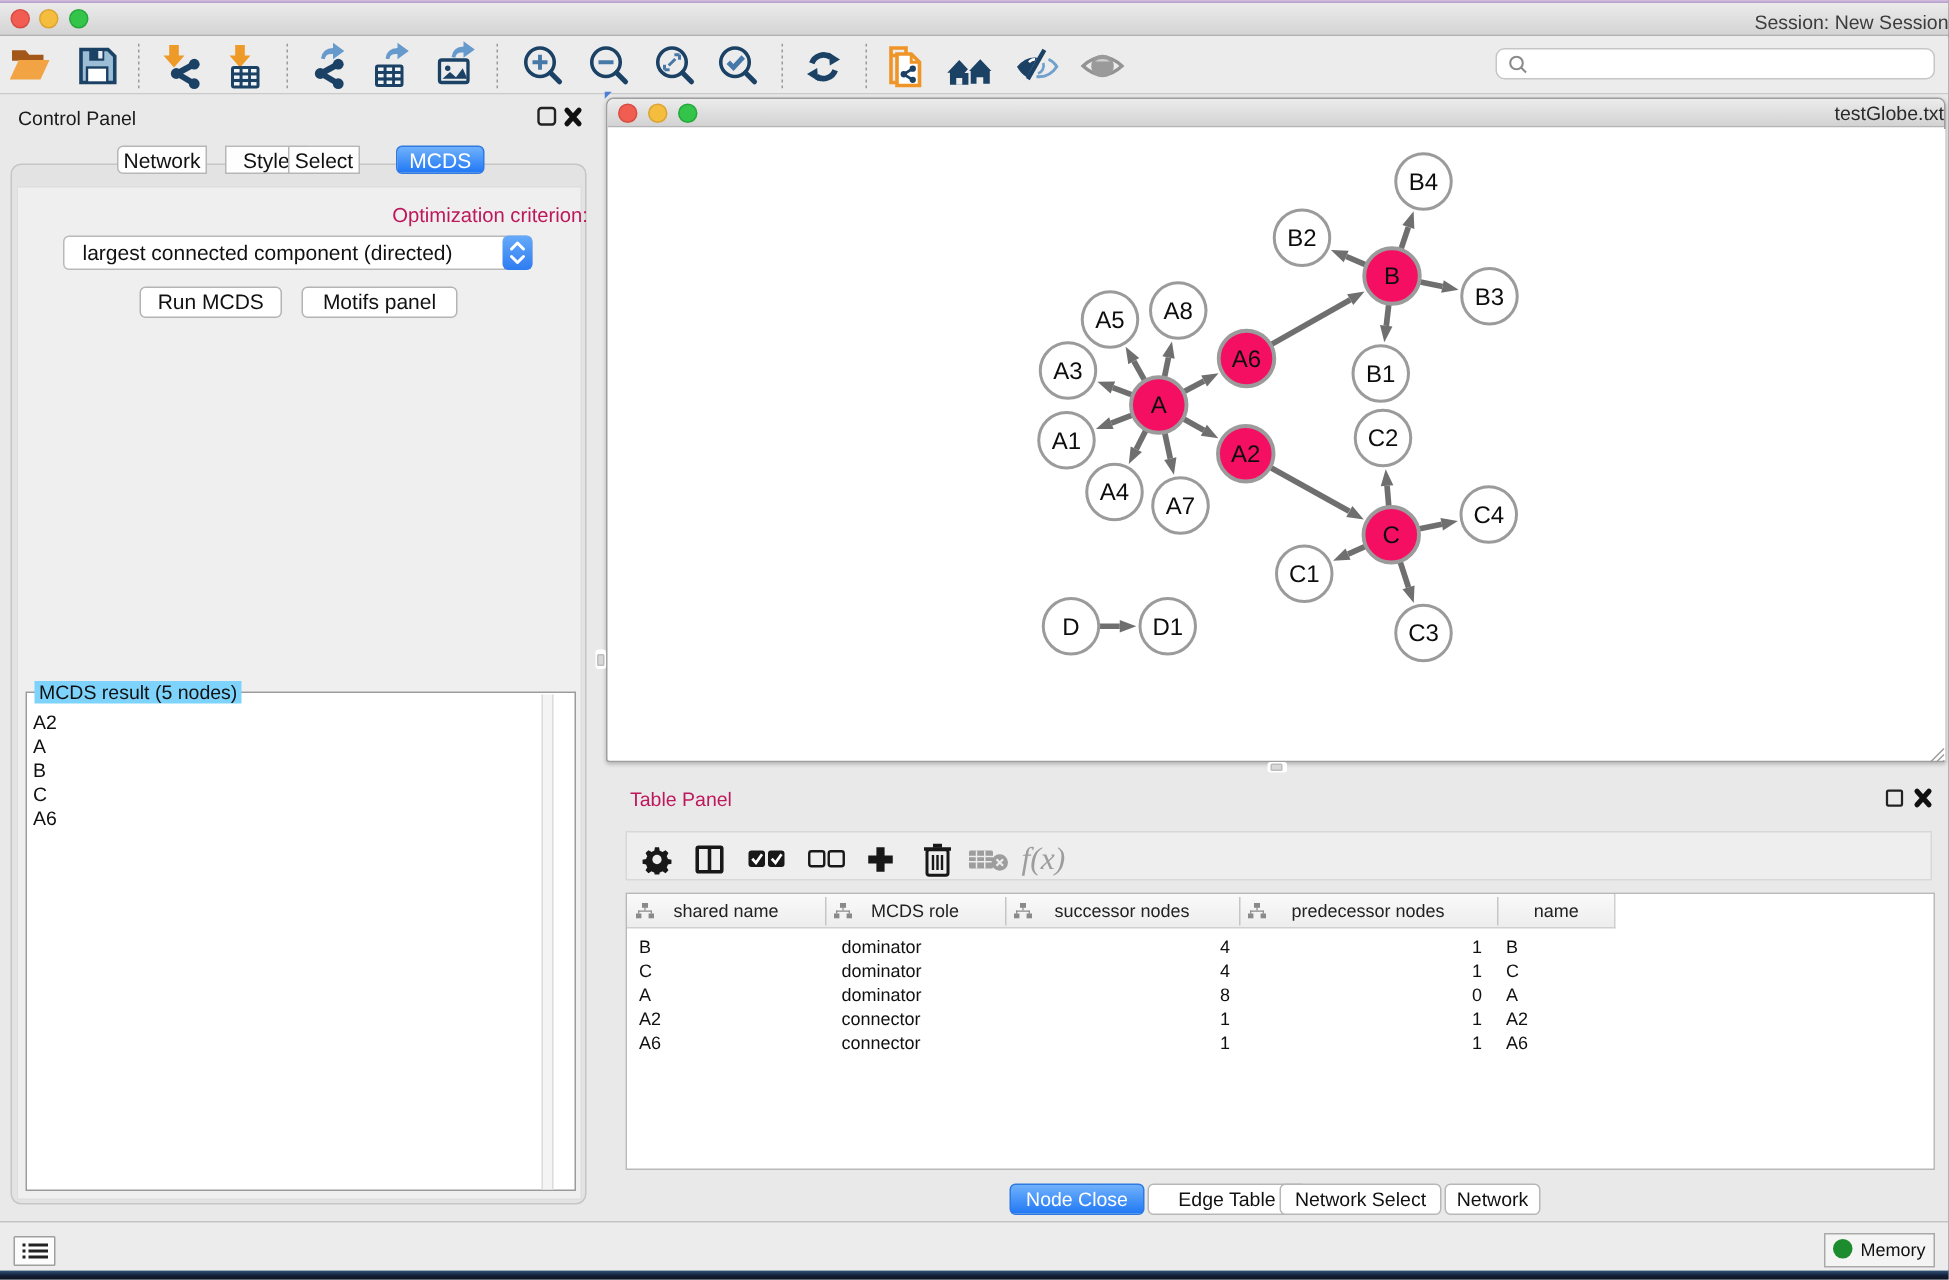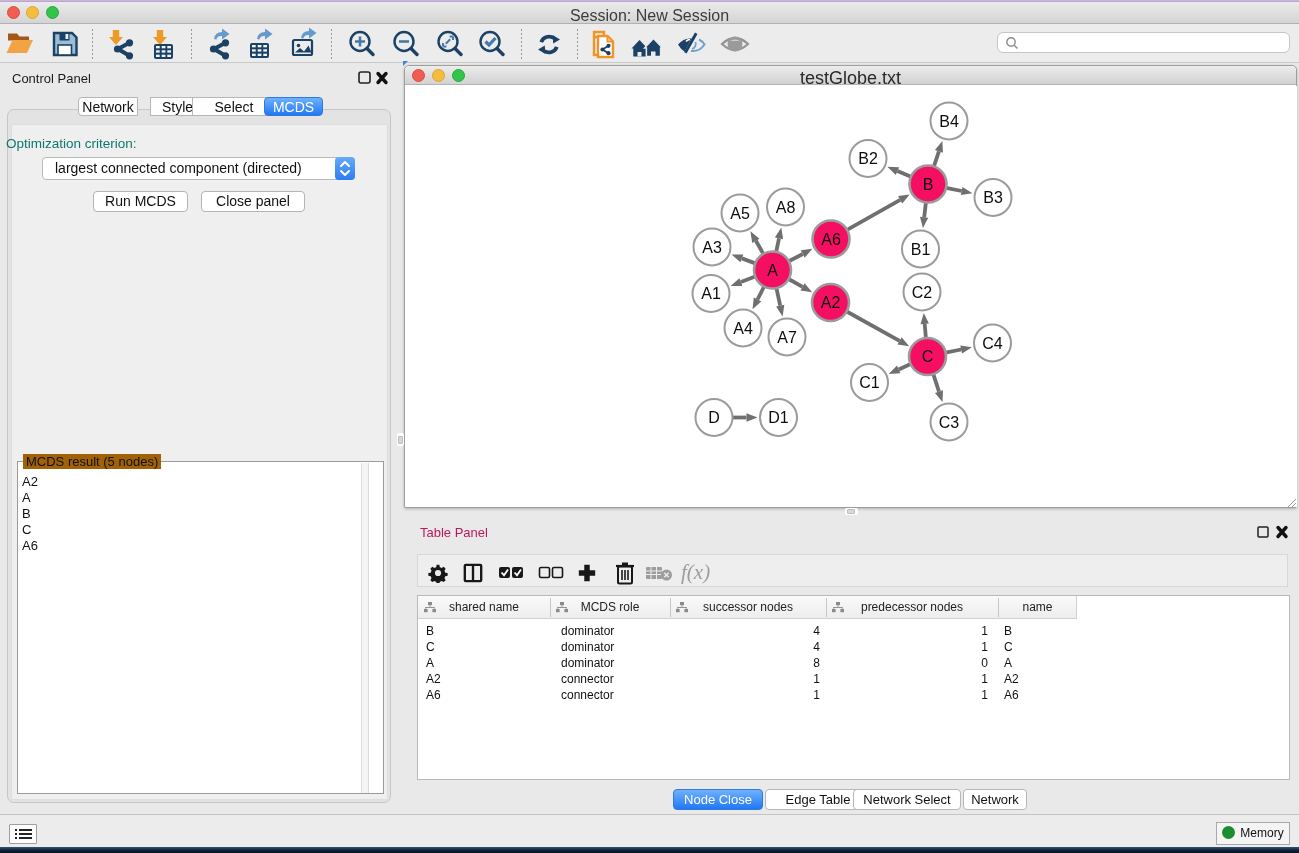--- a/index.html
+++ b/index.html
@@ -1,38 +1,38 @@
 <!DOCTYPE html>
 <html><head><meta charset="utf-8"><style>
 *{margin:0;padding:0;box-sizing:border-box}
 html,body{width:1299px;height:853px;overflow:hidden}
 body{font-family:"Liberation Sans",sans-serif;background:linear-gradient(#2a4a72 0px,#1a2c4a 2px,#0f1828 6px);position:relative}
 .abs{position:absolute}
 .win{position:absolute;left:0;top:0;width:1299px;height:847px;background:#ececec}
 .toplav{position:absolute;left:0;top:0;width:1299px;height:2px;background:linear-gradient(#d3c0e0,#b49bc9)}
 .titlebar{position:absolute;left:0;top:2px;width:1299px;height:22px;background:linear-gradient(#ebebeb,#d4d4d4);border-bottom:1px solid #b1b1b1;}
-.ttext{position:absolute;top:5px;width:100%;text-align:center;font-size:16px;color:#3c3c3c}
+.ttext{position:absolute;top:5px;width:100%;text-align:right;font-size:13px;color:#3c3c3c}
 .tl{position:absolute;top:6px;width:13px;height:13px;border-radius:50%}
 .toolbar{position:absolute;left:0;top:25px;width:1299px;height:38px;background:#ececec;border-bottom:1px solid #c9c9c9}
 .tsep{position:absolute;top:4px;height:30px;width:1px;background-image:linear-gradient(#9a9a9a 2px,transparent 2px);background-size:1px 4px}
 .ticon{position:absolute;top:2px;width:34px;height:34px}
 .search{position:absolute;left:997px;top:7px;width:293px;height:21px;background:#fff;border:1px solid #c6c6c6;border-radius:6px}
 .mainbg{position:absolute;left:0;top:63px;width:1299px;height:751px;background:#e9e9e9}
 .statusbar{position:absolute;left:0;top:814px;width:1299px;height:33px;background:#ececec;border-top:1px solid #c4c4c4}
 
 .cpheader{position:absolute;left:12px;top:71px;font-size:13px;color:#1a1a1a}
 .cpbox{position:absolute;left:7px;top:109px;width:384px;height:694px;border:1px solid #c6c6c6;background:#e3e3e3;border-radius:7px}
 .cpinner{position:absolute;left:11px;top:124px;width:377px;height:676px;background:#efefef;border:1px solid #dedede}
 .tab{position:absolute;top:97px;height:19px;background:#fefefe;border:1px solid #b7b7b7;font-size:14px;text-align:center;color:#111;line-height:18px}
 .tabsel{background:linear-gradient(#6fb1fb,#2178f5);color:#fff;border:1px solid #2f7ae0;border-radius:4px;}
 .combo{position:absolute;left:42px;top:157px;width:313px;height:23px;background:#fff;border:1px solid #b9b9b9;border-radius:4px;font-size:14px;line-height:21px;padding-left:12px;color:#111}
 .spinner{position:absolute;right:-1px;top:-1px;width:20px;height:23px;border-radius:4px;background:linear-gradient(#66aaf9,#2e7cf2)}
 .btn{position:absolute;top:191px;height:21px;background:#fff;border:1px solid #b4b4b4;border-radius:4px;font-size:14px;text-align:center;line-height:19px;color:#111}
 .fieldset{position:absolute;left:17px;top:461px;width:367px;height:333px;border:1px solid #9b9b9b;background:#fff}
-.fstitle{position:absolute;left:5px;top:-8px;background:#a16207;padding:0 3px;font-size:13px;color:#111}
+.fstitle{position:absolute;left:5px;top:-8px;background:#7dd3fc;padding:0 3px;font-size:13px;color:#111}
 .fsitem{font-size:13px;color:#111;padding-left:4px;line-height:16px}
 .scrolltrack{position:absolute;right:14px;top:1px;width:8px;height:330px;background:#f4f4f4;border-left:1px solid #dcdcdc;border-right:1px solid #dcdcdc}
 
 .netframe{position:absolute;left:404px;top:65px;width:893px;height:443px;border:1px solid #9f9f9f;border-radius:5px 5px 2px 2px;background:#fff;box-shadow:0 1px 3px rgba(0,0,0,0.25)}
 .nettitle{position:absolute;left:0;top:0;width:100%;height:19px;background:linear-gradient(#ececec,#d2d2d2);border-bottom:1px solid #b3b3b3;border-radius:5px 5px 0 0}
 .netcanvas{position:absolute;left:1px;top:20px;width:891px;height:421px;background:#fff}
 
 .tpheader{position:absolute;left:420px;top:525px;font-size:13px;color:#be185d}
 .tablebox{position:absolute;left:417px;top:595px;width:873px;height:185px;background:#fff;border:1px solid #b9b9b9}
 .thead{position:absolute;left:0;top:0;width:659px;height:23px;background:linear-gradient(#fafafa,#ededed);border-bottom:1px solid #d0d0d0;border-right:1px solid #d0d0d0}
@@ -195,49 +195,49 @@
 
 <div class="cpheader">Control Panel</div>
 <svg class="abs" style="left:358px;top:70px" width="32" height="16" viewBox="0 0 32 16">
     <rect x="1" y="2" width="11" height="11" rx="2" fill="none" stroke="#222" stroke-width="1.6"></rect>
     <path d="M20 3.5 L28 12.5 M28 3.5 L20 12.5" stroke="#111" stroke-width="3.4" stroke-linecap="round"></path>
   </svg>
 <div class="cpbox"></div>
 <div class="cpinner"></div>
 <div class="tab" style="left:78px;width:60px;border-radius:4px 0 0 4px">Network</div>
 <div class="tab" style="left:150px;width:55px">Style</div>
-<div class="tab" style="left:192px;width:84px">Select</div>
+<div class="tab" style="left:192px;width:48px">Select</div>
 <div class="tab tabsel" style="left:264px;width:59px">MCDS</div>
-<div class="abs" style="left:6px;top:136px;width:386px;text-align:left;font-size:13.5px;color:#0f766e">Optimization criterion:</div>
+<div class="abs" style="left:6px;top:136px;width:386px;text-align:right;font-size:13.5px;color:#be185d">Optimization criterion:</div>
 <div class="combo">largest connected component (directed)
   <div class="spinner"><svg width="20" height="23" viewBox="0 0 20 23">
         <path d="M6 9 L10 5 L14 9" fill="none" stroke="#fff" stroke-width="2" stroke-linecap="round" stroke-linejoin="round"></path>
         <path d="M6 14 L10 18 L14 14" fill="none" stroke="#fff" stroke-width="2" stroke-linecap="round" stroke-linejoin="round"></path>
       </svg></div>
 </div>
 <div class="btn" style="left:93px;width:95px">Run MCDS</div>
-<div class="btn" style="left:201px;width:104px">Close panel</div>
+<div class="btn" style="left:201px;width:104px">Motifs panel</div>
 <div class="fieldset">
   <div class="fstitle">MCDS result (5 nodes)</div>
   <div style="padding-top:12px">
     <div class="fsitem">A2</div>
       <div class="fsitem">A</div>
       <div class="fsitem">B</div>
       <div class="fsitem">C</div>
       <div class="fsitem">A6</div>
   </div>
   <div class="scrolltrack"></div>
 </div>
 
 <div class="netframe">
   <div class="nettitle">
     <div class="tl" style="left:7px;top:3px;background:#f25d52;border:0.5px solid #d94c42"></div>
     <div class="tl" style="left:27px;top:3px;background:#f5bd3e;border:0.5px solid #dca432"></div>
     <div class="tl" style="left:47px;top:3px;background:#33c449;border:0.5px solid #26a93b"></div>
-    <div style="position:absolute;top:2px;width:100%;text-align:center;font-size:18px;color:#2a2a2a">testGlobe.txt</div>
+    <div style="position:absolute;top:2px;width:100%;text-align:right;font-size:13px;color:#2a2a2a">testGlobe.txt</div>
   </div>
   <div class="netcanvas">
     <svg id="graph" width="891" height="421" viewBox="405 85 891 421" font-family="Liberation Sans,sans-serif">
 <g stroke="#6f6f6f" stroke-width="3.8">
 <line x1="754.2" y1="275.6" x2="739.9" y2="281.1"></line>
 <line x1="754.2" y1="262.4" x2="740.9" y2="257.4"></line>
 <line x1="763.1" y1="285.5" x2="756.5" y2="298.5"></line>
 <line x1="762.3" y1="252.9" x2="754.9" y2="239.8"></line>
 <line x1="775.4" y1="287.1" x2="779.2" y2="304.7"></line>
 <line x1="775.2" y1="250.9" x2="778.0" y2="237.3"></line>

